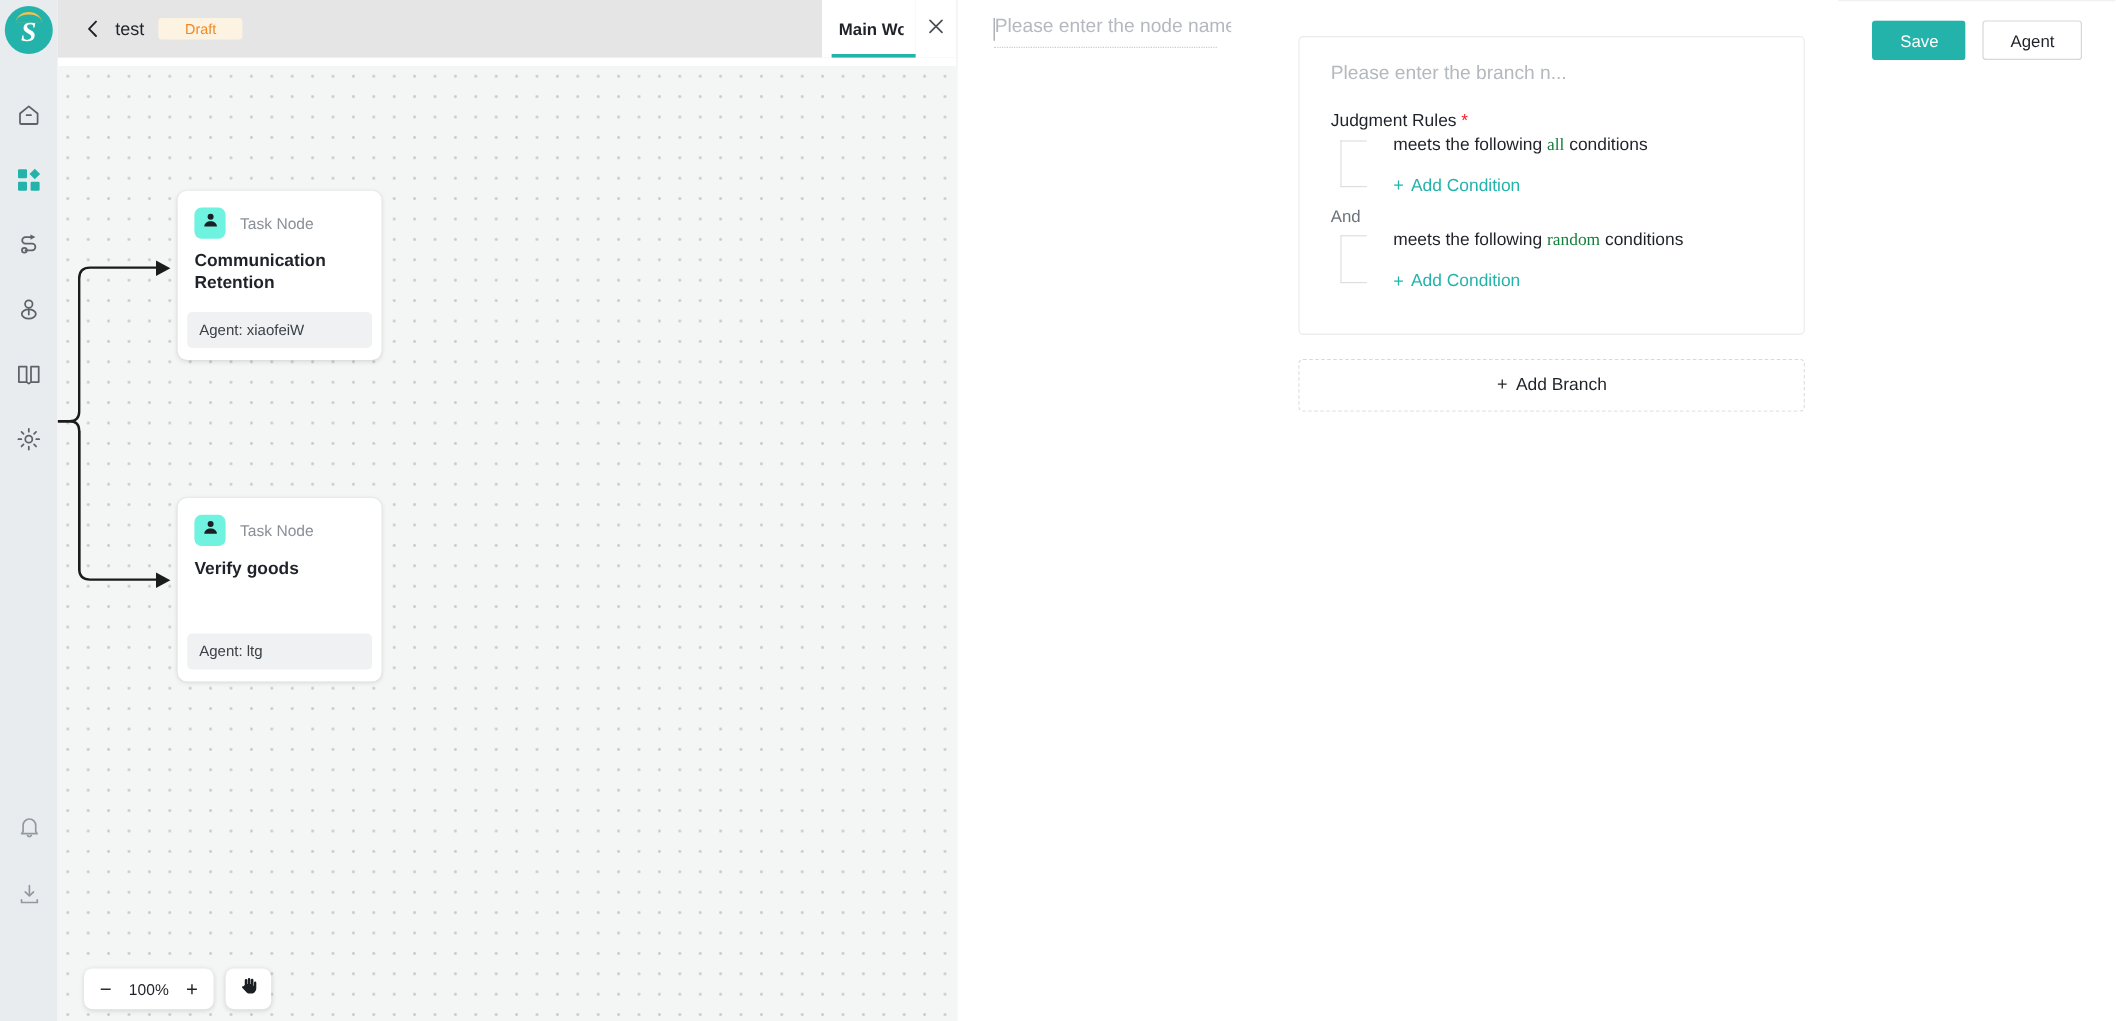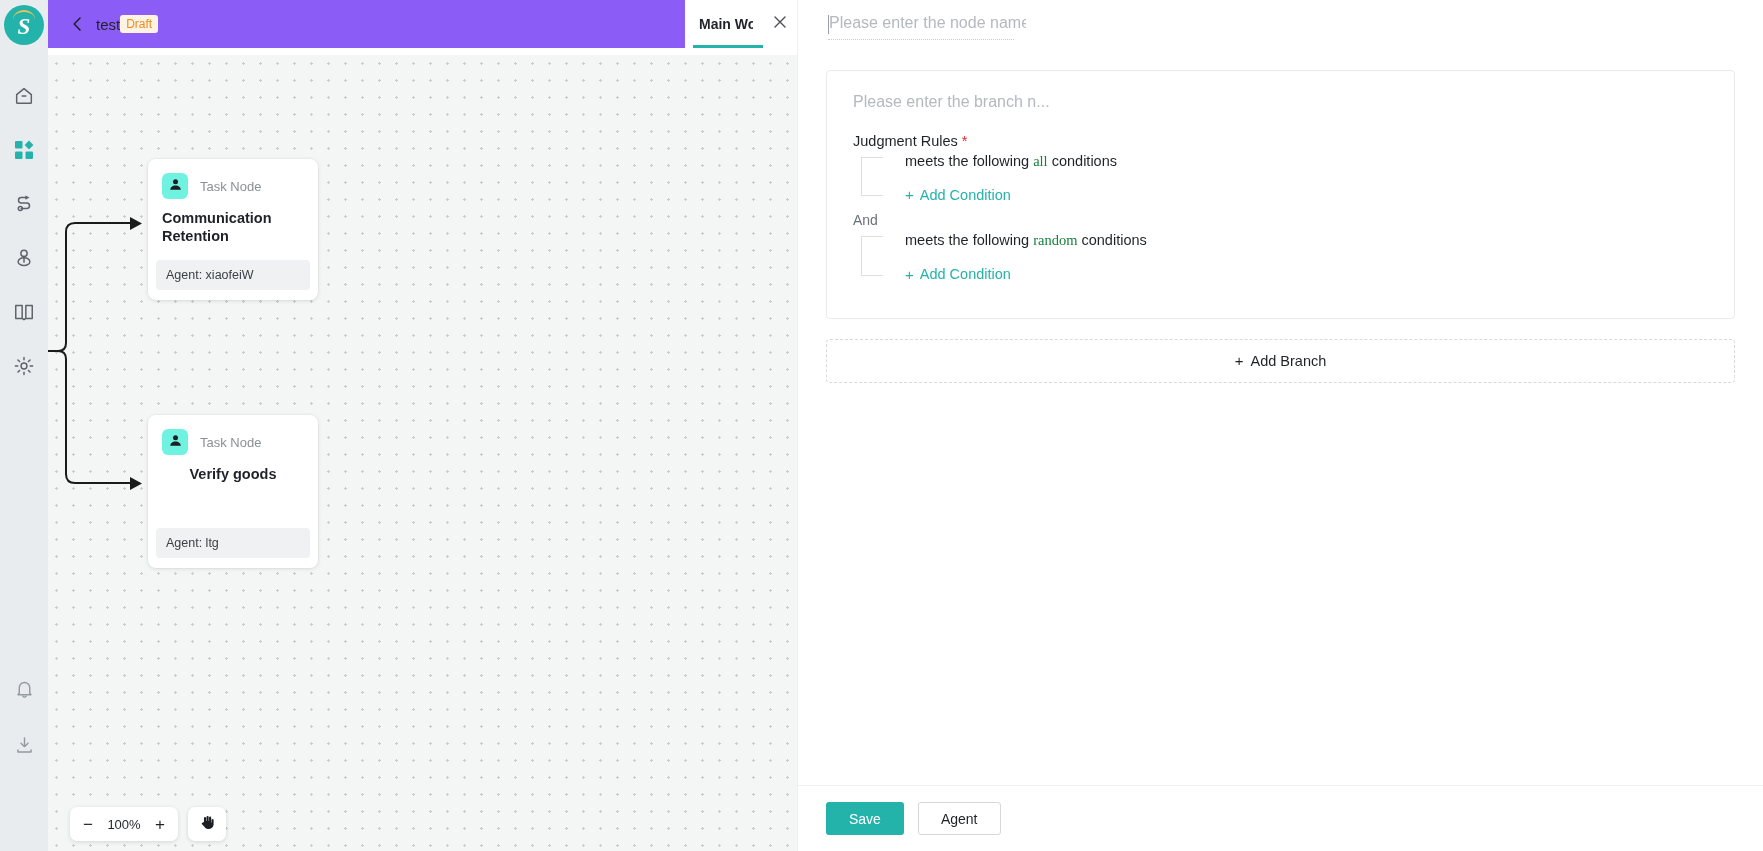--- a/index.html
+++ b/index.html
@@ -44,32 +44,32 @@
   
   .canvas {
     position: absolute; left: 48px; top: 55px; width: 749px; height: 803px;
     background-color: #f4f5f5;
     background-image: radial-gradient(#c9cccd 1.1px, transparent 1.2px);
     background-size: 17px 17px;
     overflow: hidden;
   }
   .canvas-topbar {
     position: absolute; left: 48px; top: 0; width: 749px; height: 48px;
-    background: #8b5cf6;
+    background: #e5e5e5;
     display: flex; align-items: center;
     z-index: 6;
   }
   .back-chevron {
     margin-left: 20px; width: 18px; height: 18px; cursor: pointer;
     display: flex; align-items: center; justify-content: center;
   }
   .doc-title { margin-left: 10px; font-size: 15px; color: #1f2329; }
   .badge-draft {
-    background: #fdf3e3; color: #f08a24;
-    font-size: 12px; padding: 3px 6px; border-radius: 3px; line-height: 1;
+    margin-left: 12px; background: #fdf3e3; color: #f08a24;
+    font-size: 12px; padding: 3px 22px; border-radius: 3px; line-height: 1;
   }
 
   
   .tabstrip {
     position: absolute; right: 0; top: 0; height: 48px;
     display: flex; align-items: stretch; background: transparent;
   }
   .tab {
     display: flex; align-items: center; padding: 0 10px 0 14px;
     font-size: 14px; font-weight: bold; color: #1f2329; cursor: pointer;
@@ -134,21 +134,21 @@
   .zoom-val { font-size: 13px; color: #1f2329; min-width: 44px; text-align: center; }
   .pan-btn {
     width: 38px; height: 34px; background: #ffffff; border-radius: 7px;
     display: flex; align-items: center; justify-content: center;
     box-shadow: 0 1px 4px rgba(0,0,0,.13); cursor: pointer; font-size: 16px;
   }
 
   
   .panel {
     position: absolute; left: 797px; top: 0; width: 966px; height: 851px;
-    background: #ffffff; display: flex; flex-direction: column;
+    background: #ffffff; display: flex; flex-direction: row;
     border-left: 1px solid #eef0f1;
   }
   .panel-head { padding: 14px 28px 0 28px; }
   .nodename-wrap { position: relative; width: 200px; }
   .nodename {
     width: 100%; border: 0; outline: 0; font-size: 16px; color: #1f2329;
     font-family: "Liberation Sans", sans-serif; padding: 0 0 7px 3px; background: transparent;
   }
   .nodename::placeholder { color: #b4b9bf; }
   .nodename-wrap::before {
@@ -350,21 +350,21 @@
         <div class="node-badge badge-task">
           <span>
             <svg width="15" height="15" viewBox="0 0 24 24" fill="#1b1f24">
               <circle cx="12" cy="7.4" r="4"></circle>
               <path d="M3.6 20.4c0-4.3 3.8-7 8.4-7s8.4 2.7 8.4 7z"></path>
             </svg>
           </span>
         </div>
         <span class="node-type">Task Node</span>
       </div>
-      <div class="node-title" style="padding-bottom:30px;text-align:center;">Verify goods</div>
+      <div class="node-title" style="padding-bottom:30px;">Verify goods</div>
       <div class="node-foot">Agent: ltg</div>
     </div>
 
     <div class="zoombar">
       <div class="zoom-pill">
         <div class="zoom-btn">−</div>
         <div class="zoom-val">100%</div>
         <div class="zoom-btn">+</div>
       </div>
       <div class="pan-btn">

